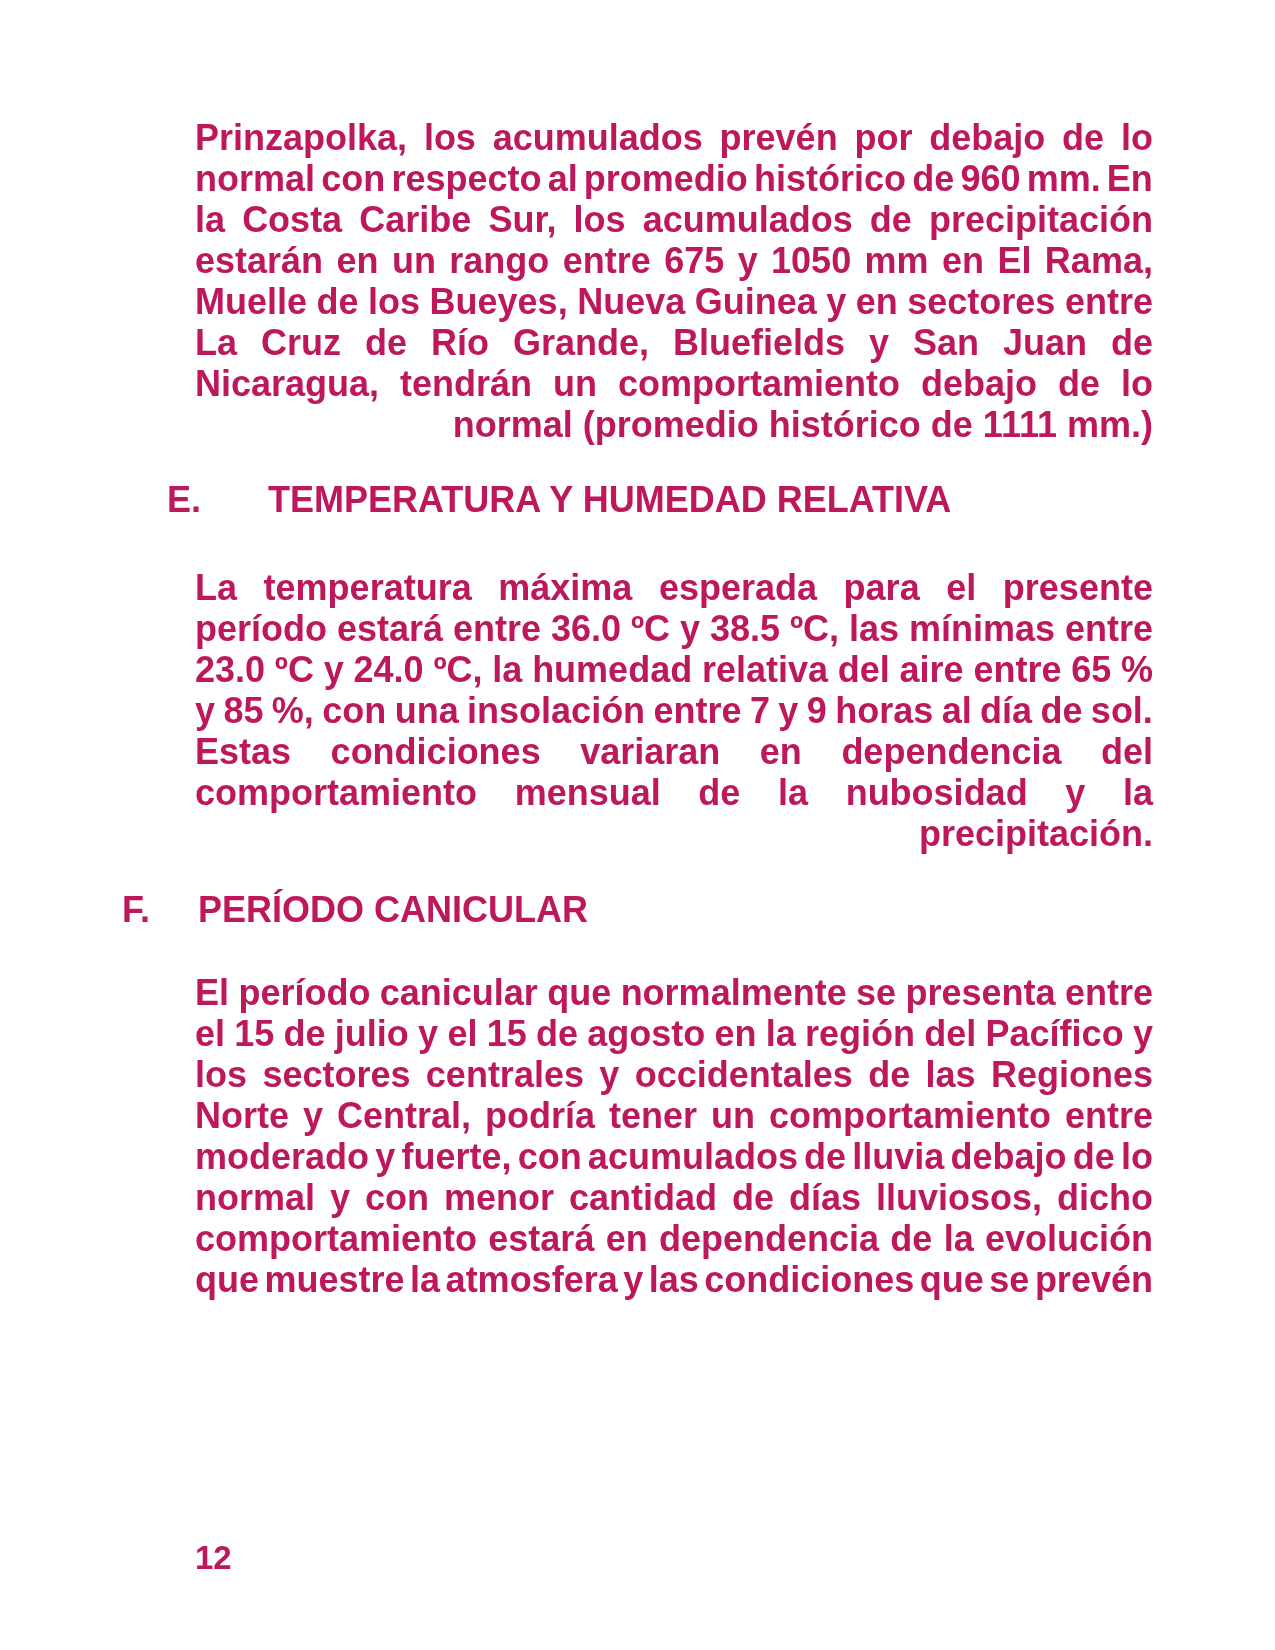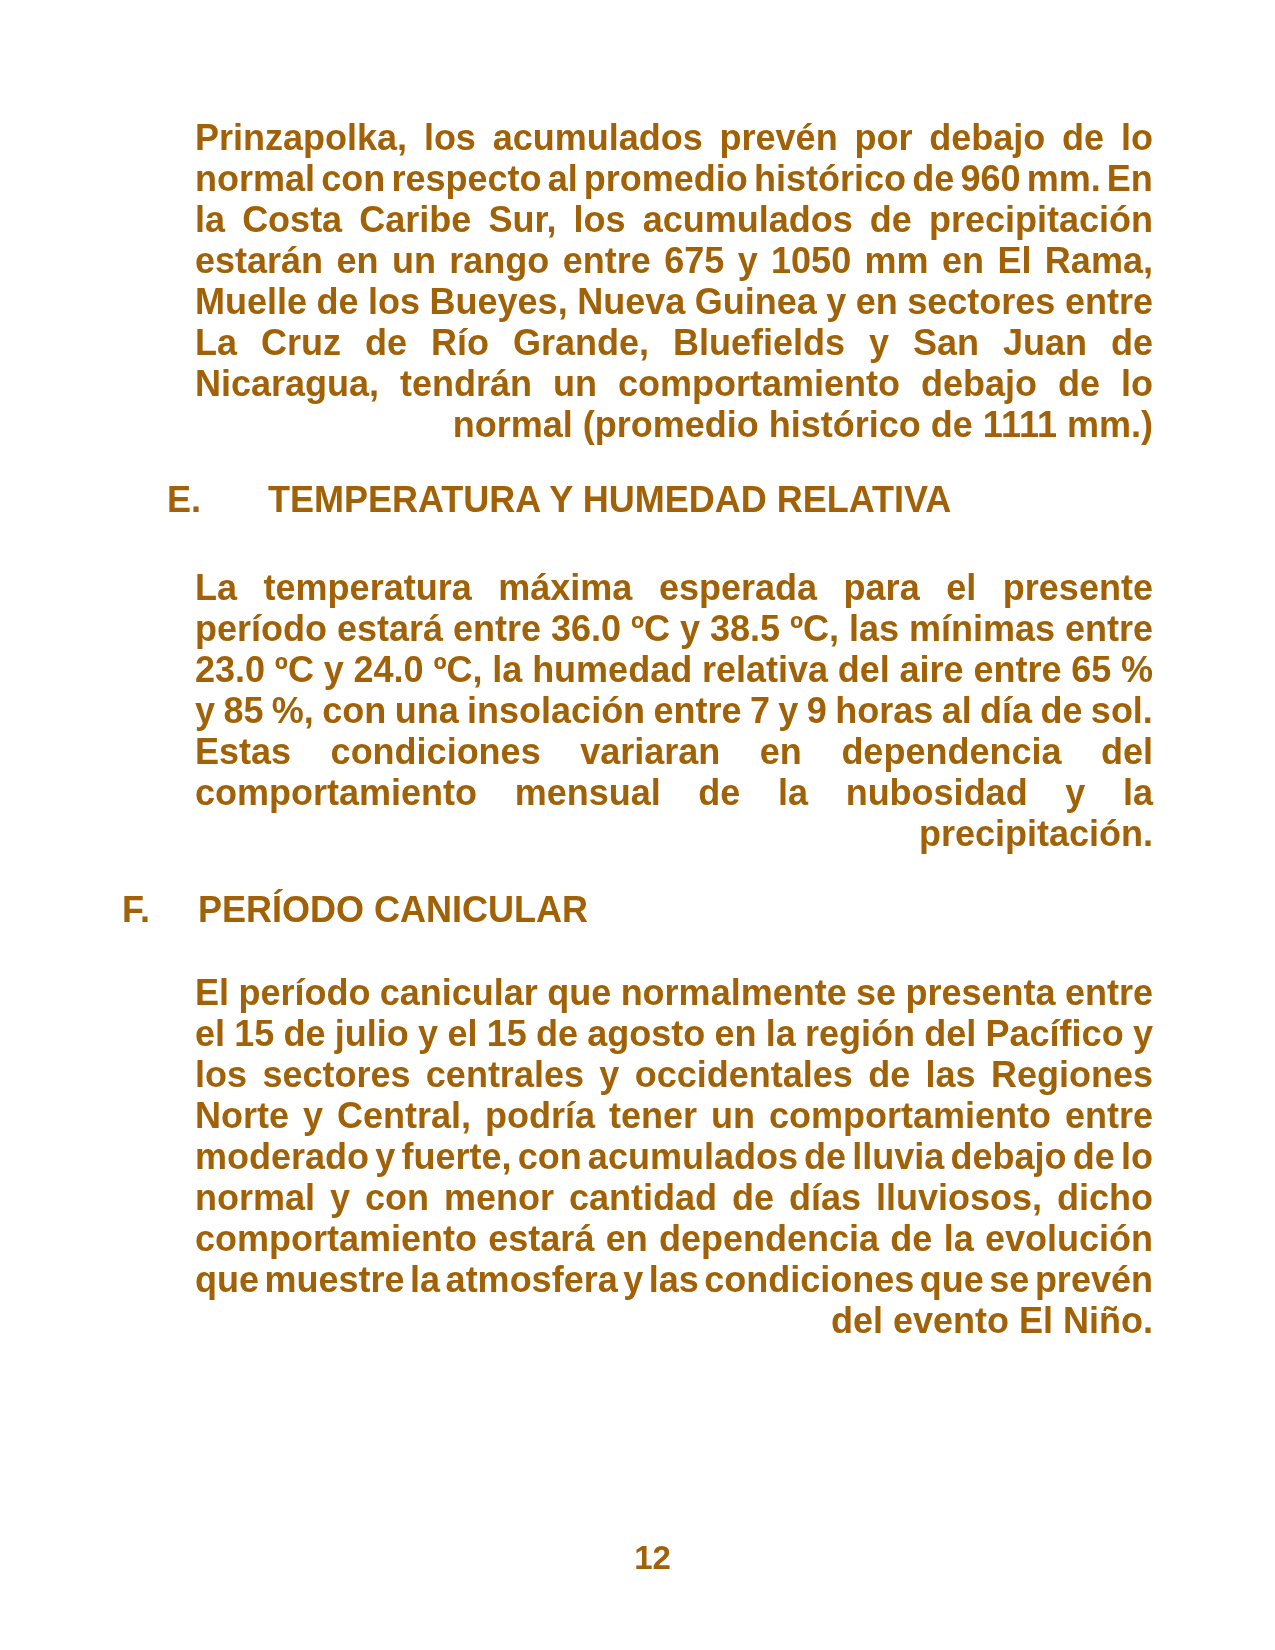--- a/index.html
+++ b/index.html
@@ -6,21 +6,21 @@
     margin: 0;
     padding: 0;
     background: #e8e8e8;
   }
   .page {
     position: relative;
     width: 1275px;
     height: 1650px;
     margin: 0 auto;
     background: #ffffff;
-    color: #a16207;
+    color: #be185d;
     font-family: "Liberation Sans", "DejaVu Sans", sans-serif;
     font-weight: 700;
     box-sizing: border-box;
     padding-top: 117px;
     overflow: hidden;
   }
   .para {
     margin-left: 195px;
     width: 958px;
     font-size: 36px;
@@ -52,21 +52,21 @@
   .heading-f { margin-left: 122px; margin-top: 35px; }
   .heading-f .h-label { width: 76px; }
   .para-rain { margin-top: 0; }
   .para-temp { margin-top: 47px; }
   .para-canicular { margin-top: 42px; }
   .page-number {
     position: absolute;
     top: 1537px;
     left: 195px;
     width: 915px;
-    text-align: center;
+    text-align: left;
     font-size: 33px;
     line-height: 41px;
   }
 </style>
 </head>
 <body>
 
 <div class="page">
 
   <div class="para para-rain">
@@ -102,18 +102,17 @@
 
   <div class="para para-canicular">
       <div class="line"><span>El</span><span>período</span><span>canicular</span><span>que</span><span>normalmente</span><span>se</span><span>presenta</span><span>entre</span></div>
       <div class="line"><span>el</span><span>15</span><span>de</span><span>julio</span><span>y</span><span>el</span><span>15</span><span>de</span><span>agosto</span><span>en</span><span>la</span><span>región</span><span>del</span><span>Pacífico</span><span>y</span></div>
       <div class="line"><span>los</span><span>sectores</span><span>centrales</span><span>y</span><span>occidentales</span><span>de</span><span>las</span><span>Regiones</span></div>
       <div class="line"><span>Norte</span><span>y</span><span>Central,</span><span>podría</span><span>tener</span><span>un</span><span>comportamiento</span><span>entre</span></div>
       <div class="line"><span>moderado</span><span>y</span><span>fuerte,</span><span>con</span><span>acumulados</span><span>de</span><span>lluvia</span><span>debajo</span><span>de</span><span>lo</span></div>
       <div class="line"><span>normal</span><span>y</span><span>con</span><span>menor</span><span>cantidad</span><span>de</span><span>días</span><span>lluviosos,</span><span>dicho</span></div>
       <div class="line"><span>comportamiento</span><span>estará</span><span>en</span><span>dependencia</span><span>de</span><span>la</span><span>evolución</span></div>
       <div class="line"><span>que</span><span>muestre</span><span>la</span><span>atmosfera</span><span>y</span><span>las</span><span>condiciones</span><span>que</span><span>se</span><span>prevén</span></div>
-      <div class="line last">del evento El Niño.</div>
     </div>
 
   <div class="page-number">12</div>
 
 </div>
 
 </body></html>

